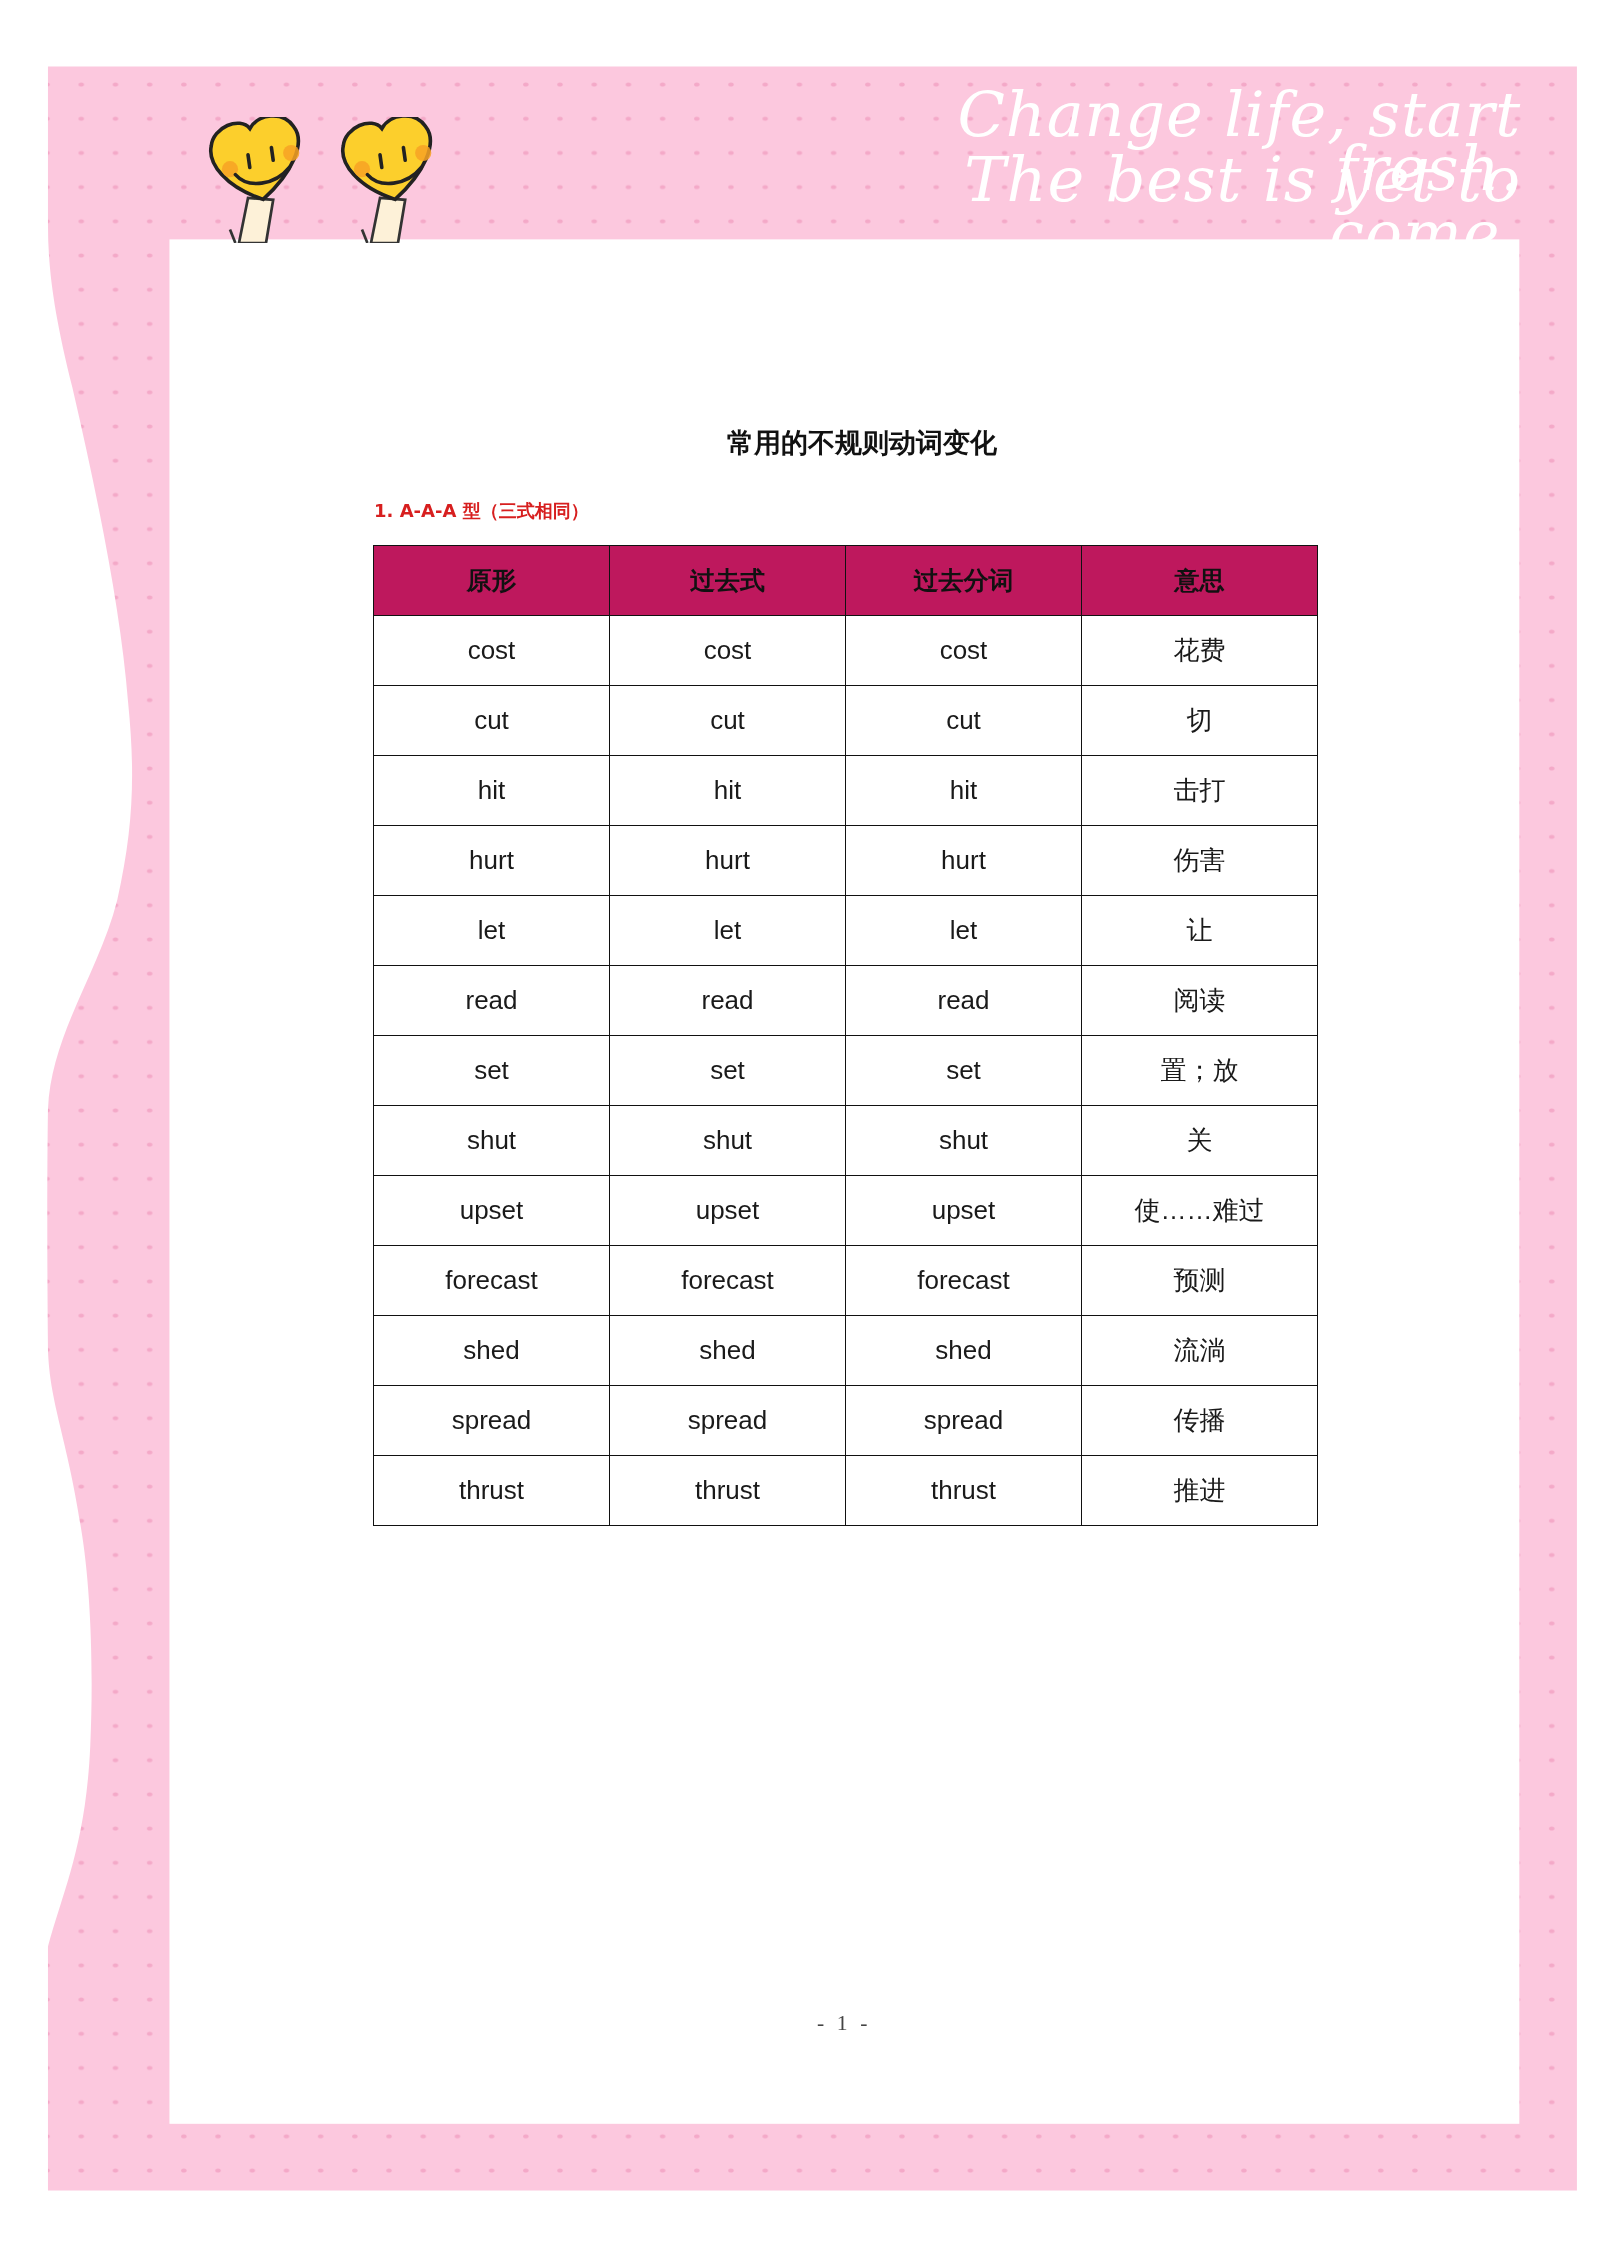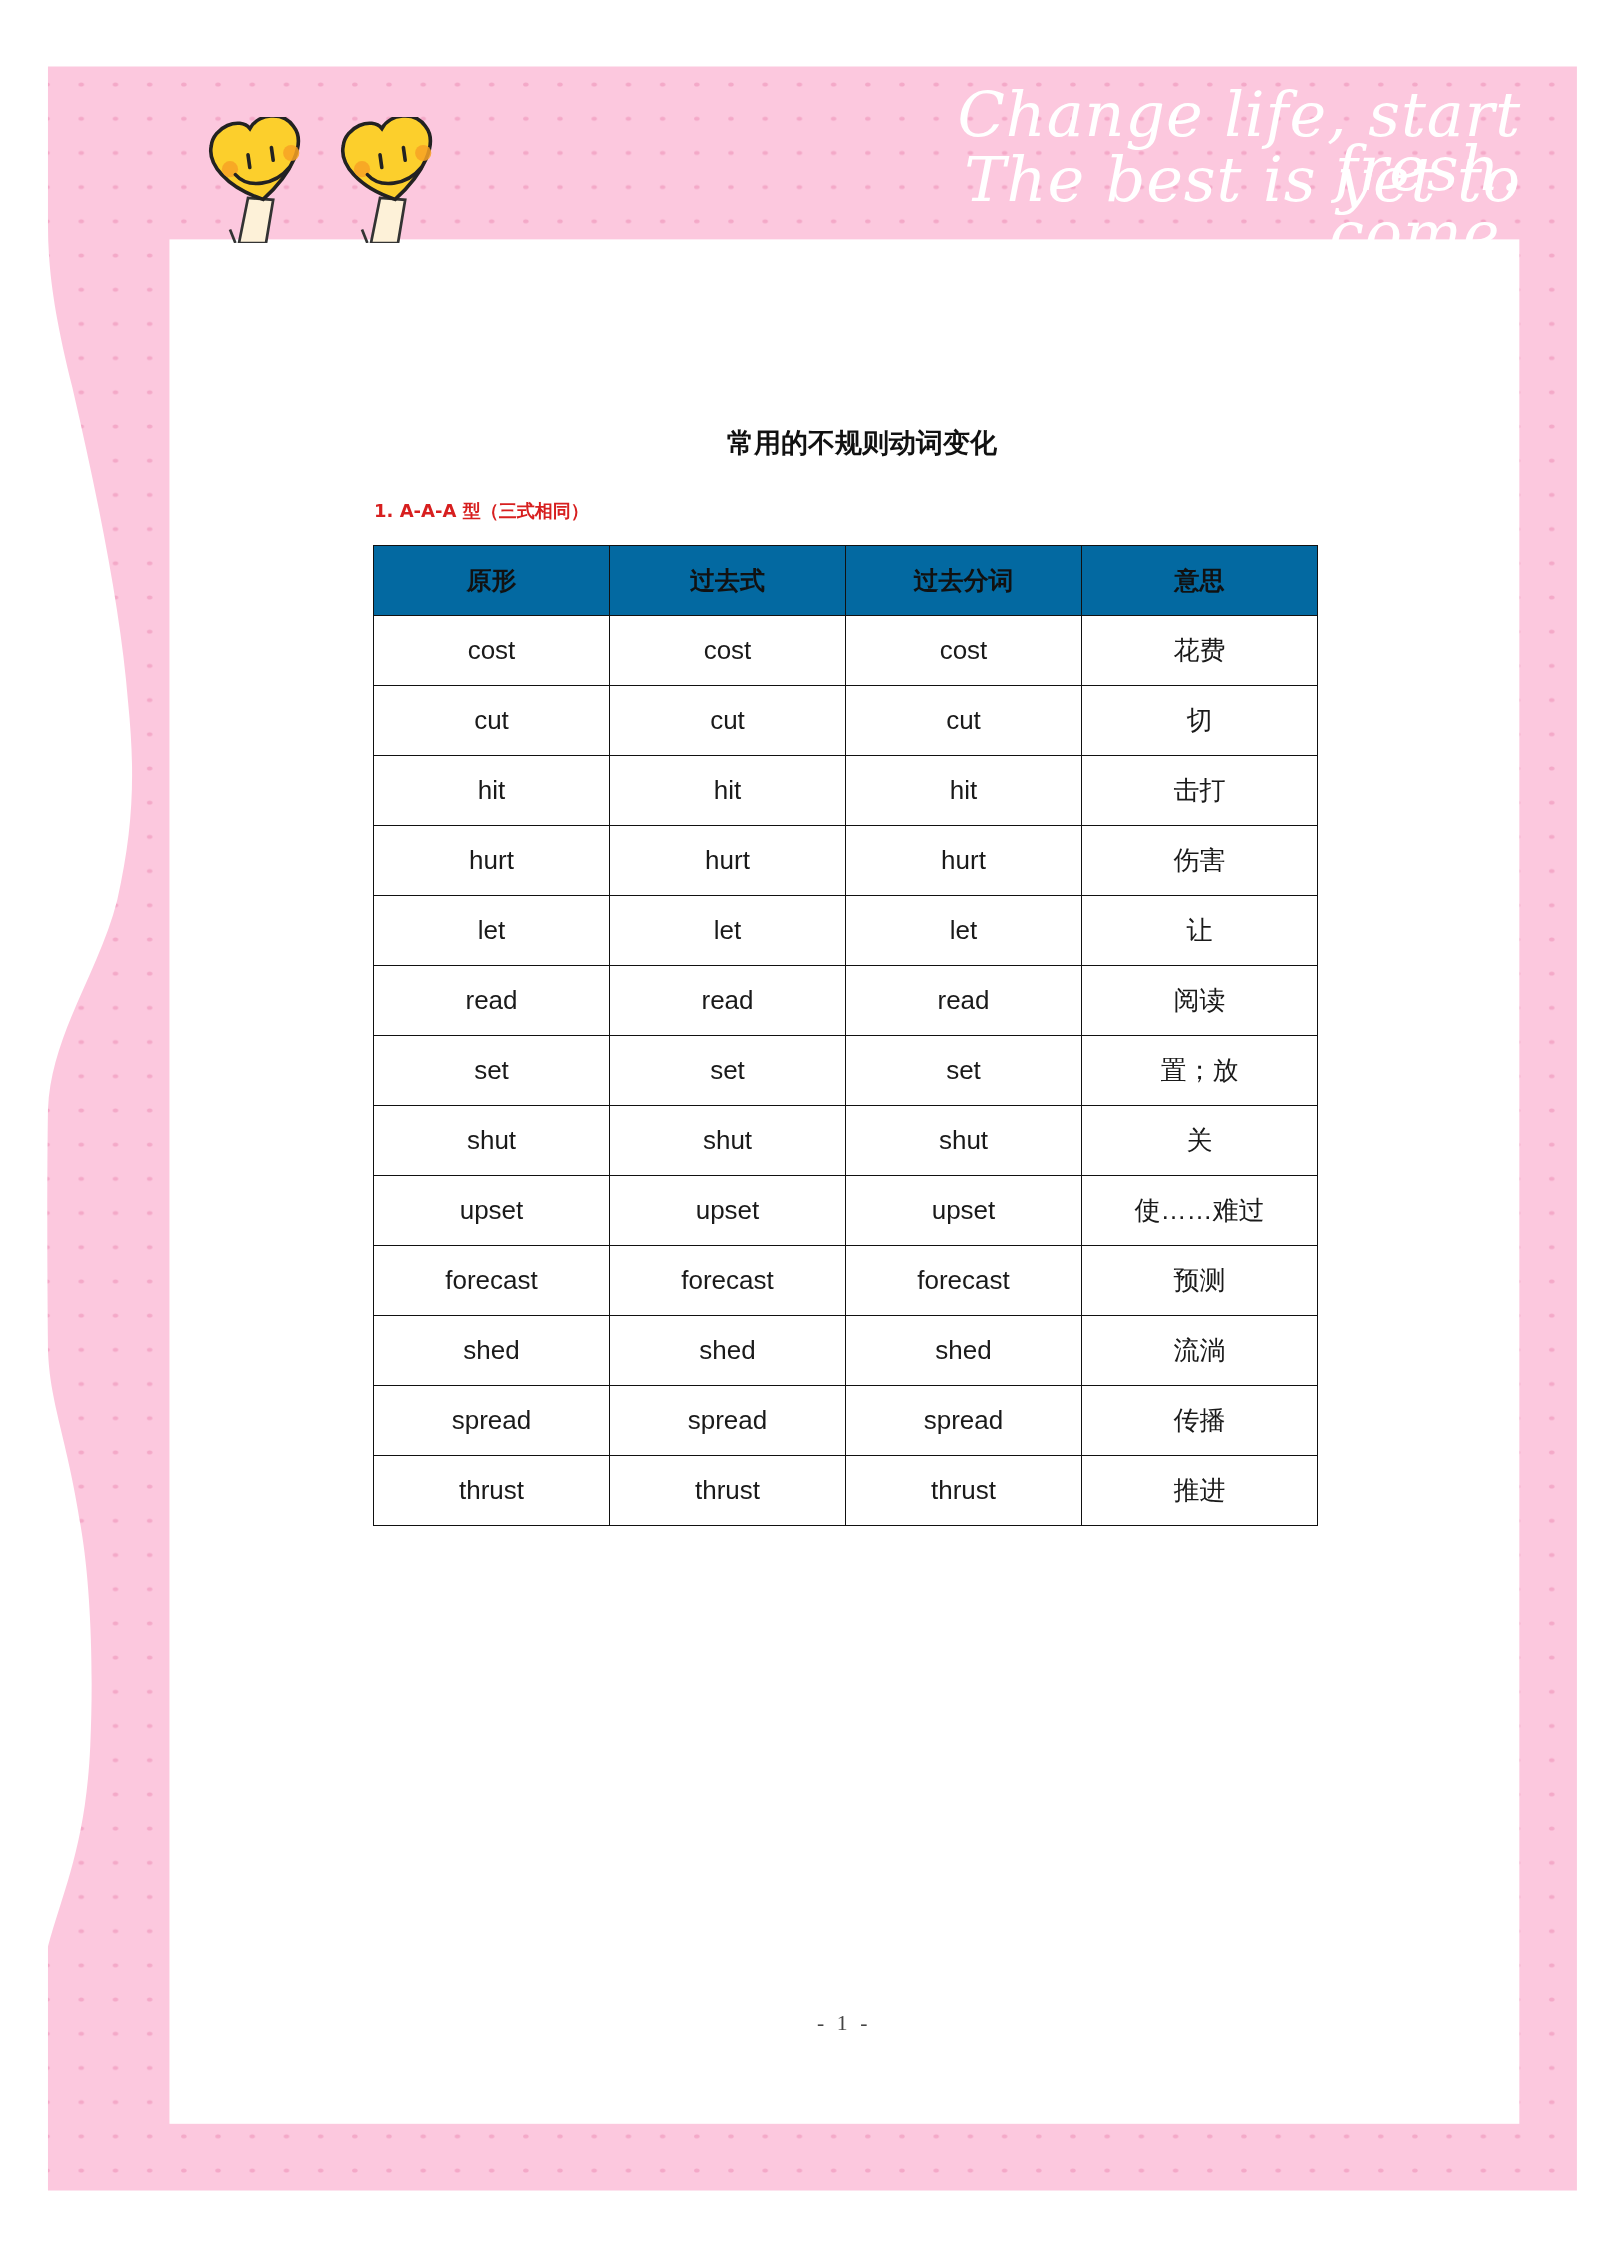--- a/index.html
+++ b/index.html
@@ -23,21 +23,21 @@
   }
   table.verbs {
     position: absolute; left: 373px; top: 545px; border-collapse: collapse;
     table-layout: fixed; width: 941px;
   }
   table.verbs th, table.verbs td {
     border: 1.8px solid #111111; text-align: center; vertical-align: middle;
     width: 235px; padding: 0;
   }
   table.verbs th {
-    height: 69px; background: #0369a1; font-size: 25px; font-weight: bold; color: #111111;
+    height: 69px; background: #be185d; font-size: 25px; font-weight: bold; color: #111111;
   }
   table.verbs td {
     height: 69px; font-size: 26px; color: #1a1a1a; font-family: "Liberation Sans", sans-serif;
   }
   .page-number {
     position: absolute; left: 169px; width: 1350px; top: 2011px; text-align: center;
     font-family: "Liberation Serif", serif; font-size: 21.6px; color: #444444; letter-spacing: 3.6px;
   }
 </style>
 </head>

